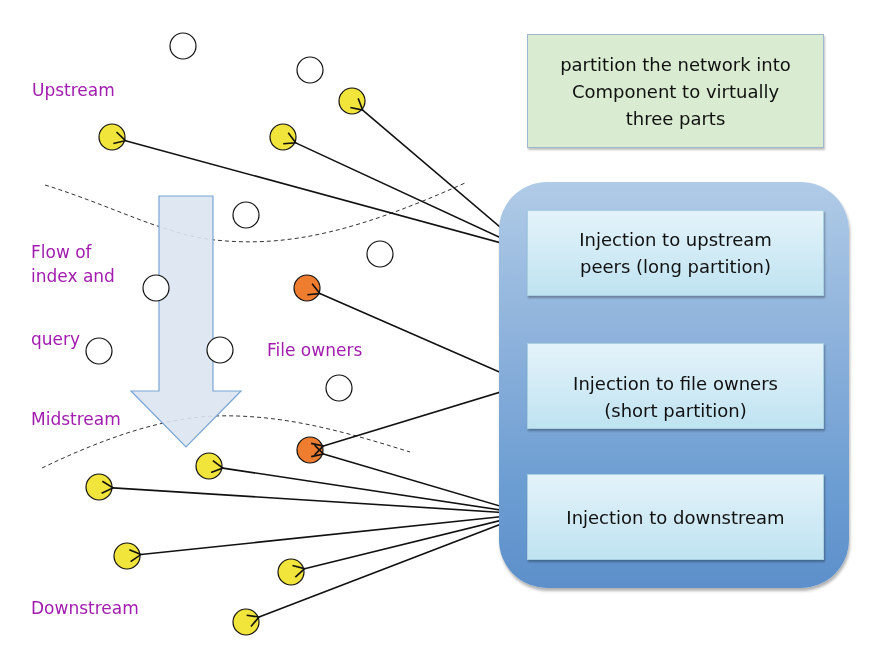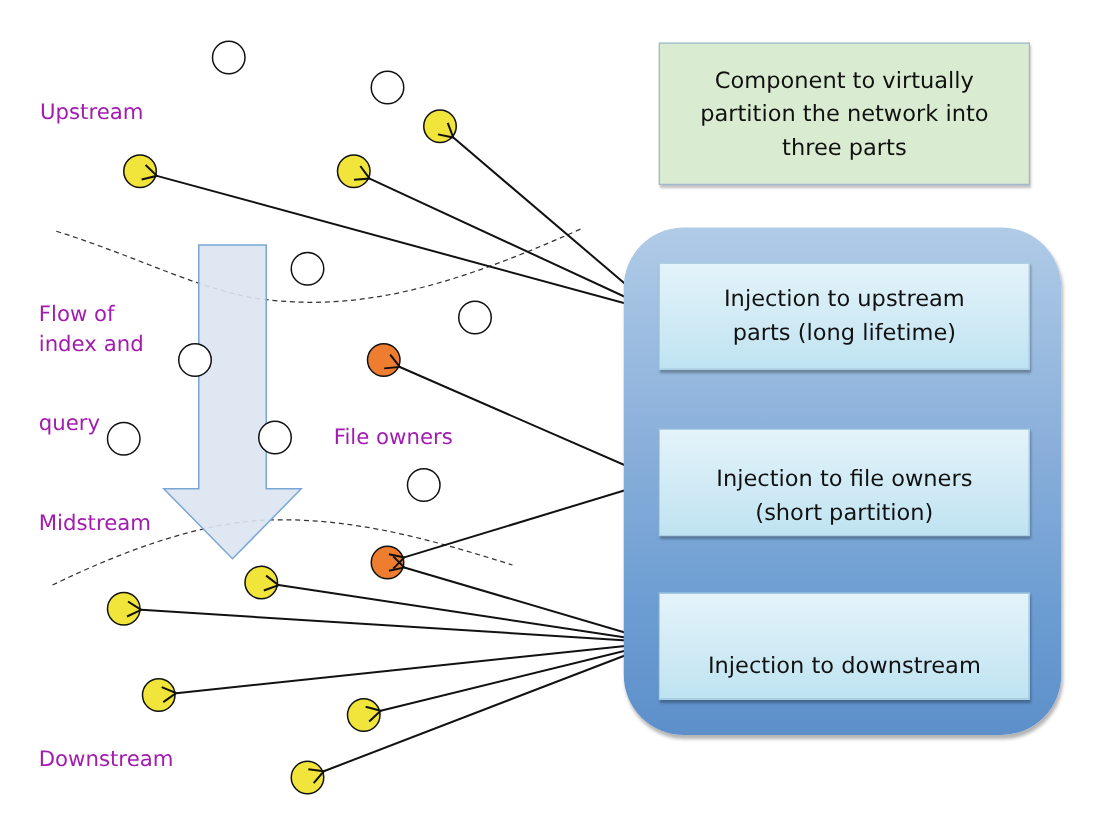--- a/index.html
+++ b/index.html
@@ -72,35 +72,35 @@
 <div class="lbl" style="left:32px;top:78px;">Upstream</div>
 <div class="lbl" style="left:31px;top:240px;">Flow of</div>
 <div class="lbl" style="left:31px;top:264px;">index and</div>
 <div class="lbl" style="left:31px;top:289px;margin-top:38px;">query</div>
 <div class="lbl" style="left:255px;top:338px;margin-left:12px;">File owners</div>
 <div class="lbl" style="left:31px;top:407px;">Midstream</div>
 <div class="lbl" style="left:31px;top:596px;">Downstream</div>
 
 <div class="green-box"></div>
 <div class="box-text" style="left:527px;top:34px;width:297px;height:114px;flex-direction:column;">
+  <span>partition the network into</span>
   <span>Component to virtually</span>
-  <span>partition the network into</span>
   <span>three parts</span>
 </div>
 
 <div class="container"></div>
 
 <div class="inj-box" style="top:210px;"></div>
 <div class="box-text" style="left:527px;top:210px;width:297px;height:86px;flex-direction:column;text-align:right;">
   <span>Injection to upstream</span>
-  <span>parts (long lifetime)</span>
+  <span>peers (long partition)</span>
 </div>
 
 <div class="inj-box" style="top:343px;"></div>
 <div class="box-text" style="left:527px;top:343px;width:297px;height:108px;flex-direction:column;">
   <span>Injection to file owners</span>
   <span>(short partition)</span>
 </div>
 
 <div class="inj-box" style="top:474px;"></div>
-<div class="box-text" style="left:527px;top:489px;width:297px;height:86px;flex-direction:row;gap:36px;">
+<div class="box-text" style="left:527px;top:474px;width:297px;height:86px;flex-direction:row;gap:36px;">
   <span>Injection to downstream</span>
 </div>
 
 </body></html>

